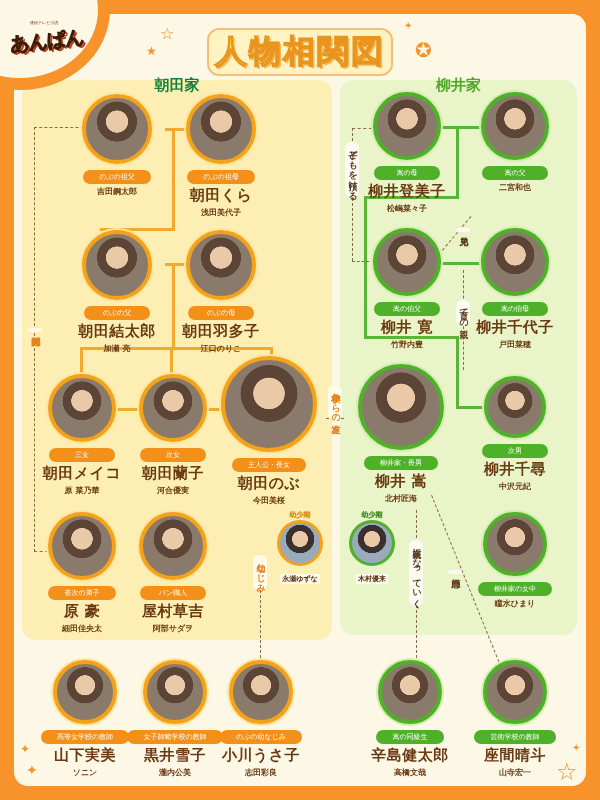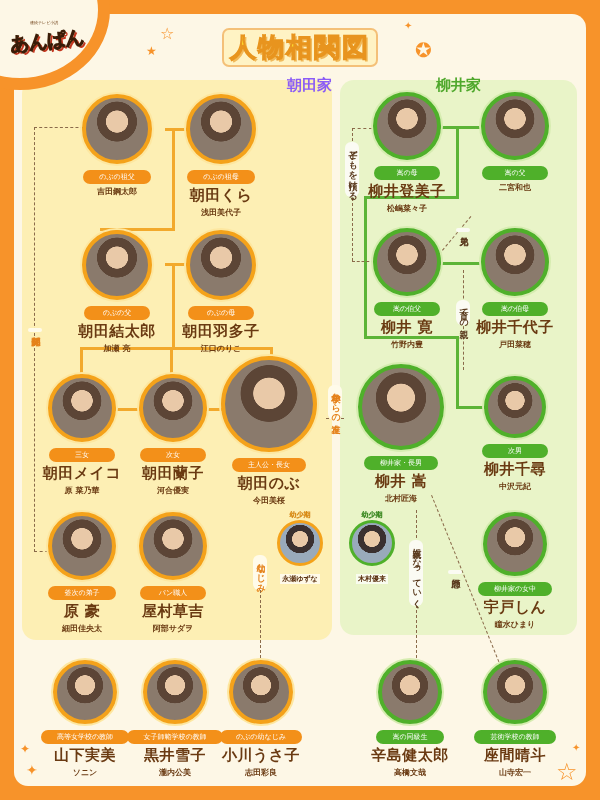--- a/index.html
+++ b/index.html
@@ -3,27 +3,27 @@
 <meta charset="utf-8">
 <style>
   * { box-sizing: border-box; margin: 0; padding: 0; }
   html, body { width: 600px; height: 800px; overflow: hidden; }
   body { background: #f7932a; font-family: "DejaVu Sans", sans-serif; position: relative; }
   .frame { position: absolute; left: 14px; top: 14px; width: 572px; height: 772px; background: #fdf7e6; border-radius: 14px; }
   .corner { position: absolute; left: -70px; top: -70px; width: 180px; height: 160px; background: #fdf7e6; border: 12px solid #f7932a; border-radius: 50%; z-index: 3; }
   .logo { position: absolute; left: 10px; top: 28px; z-index: 4; font-size: 19px; font-weight: bold; color: #ffe14a; -webkit-text-stroke: 1px #3a1c08; text-shadow: 2px 2px 0 #c4371f; transform: rotate(-6deg); letter-spacing: -1px; }
   .logo-sub { position: absolute; left: 30px; top: 20px; font-size: 4px; color: #6b3b10; z-index: 4; }
   .title { position: absolute; left: 0; width: 600px; top: 28px; text-align: center; z-index: 2; }
-  .title span { display: inline-block; font-size: 26px; font-weight: bold; color: #ffe030; -webkit-text-stroke: 1.2px #e8941e; text-shadow: 0 0 0 #fff, 2px 2px 0 #f1b95a; letter-spacing: 2px; padding: 0 6px; background: #fff3c4; border-radius: 7px; border: 2px solid #f4c078; }
+  .title span { display: inline-block; font-size: 32px; font-weight: bold; color: #ffe030; -webkit-text-stroke: 1.2px #e8941e; text-shadow: 0 0 0 #fff, 2px 2px 0 #f1b95a; letter-spacing: 2px; padding: 0 6px; background: #fff3c4; border-radius: 12px; border: 2px solid #f4c078; }
   .star { position: absolute; color: #f7932a; font-size: 16px; z-index: 2; }
   .panel { position: absolute; border-radius: 14px; }
   .panel.asada { left: 22px; top: 80px; width: 310px; height: 560px; background: #fdefb4; }
   .panel.yanai { left: 340px; top: 80px; width: 237px; height: 555px; background: #e9f4c8; }
   .fam-title { position: absolute; top: -4px; width: 100%; text-align: center; font-size: 15px; font-weight: bold; }
-  .asada .fam-title { color: #8b5cf6; text-align: right; }
+  .asada .fam-title { color: #15803d; }
   .yanai .fam-title { color: #4fa82c; }
   .person { position: absolute; width: 110px; text-align: center; z-index: 5; }
   .avatar { margin: 0 auto; border-radius: 50%; border: 4px solid #f4a21a; background: radial-gradient(circle at 50% 38%, #e9c9a8 0 22%, #5c4536 23% 40%, #8a7a6c 41% 100%); box-shadow: 0 0 0 2px #fde7a0; }
   .green .avatar { border-color: #4fb02a; box-shadow: 0 0 0 2px #d6ecb0; }
   .role { display: inline-block; margin-top: -9px; position: relative; font-size: 7px; font-weight: normal; color: #fff; background: #f39019; border-radius: 8px; padding: 2px 16px; min-width: 66px; }
   .green .role { background: #4fb02a; }
   .name { font-size: 15px; font-weight: bold; color: #6a3a12; margin-top: 2px; letter-spacing: 0.5px; }
   .actor { font-size: 8px; font-weight: bold; color: #6a3a12; margin-top: 2px; }
   .child { position: absolute; text-align: center; z-index: 5; width: 60px; }
   .child .ctag { font-size: 7px; font-weight: bold; color: #fff; -webkit-text-stroke: 0.3px #d88a10; }
@@ -198,21 +198,20 @@
 </div>
 <div class="person green" style="left:460px;top:376px;" data-name="person-card-chihiro">
   <div class="avatar" style="width:62px;height:62px;" data-name="avatar"></div>
   <div class="role" data-name="role-badge">次男</div>
   <div class="name" data-name="character-name">柳井千尋</div>
   <div class="actor" data-name="actor-name">中沢元紀</div>
 </div>
 <div class="person green" style="left:460px;top:512px;" data-name="person-card-shin">
   <div class="avatar" style="width:64px;height:64px;" data-name="avatar"></div>
   <div class="role" data-name="role-badge">柳井家の女中</div>
-  <div class="name" data-name="character-name">宇戸しん</div>
   <div class="actor" data-name="actor-name">瞳水ひまり</div>
 </div>
 <div class="child g" style="left:342px;top:510px;" data-name="child-card-takashi-young">
   <div class="ctag" data-name="childhood-tag">幼少期</div>
   <div class="cav" data-name="avatar"></div>
   <div class="cact" data-name="actor-name">木村優来</div>
 </div>
 
 <div class="person" style="left:30px;top:660px;" data-name="person-card-yamashita">
   <div class="avatar" style="width:64px;height:64px;" data-name="avatar"></div>

